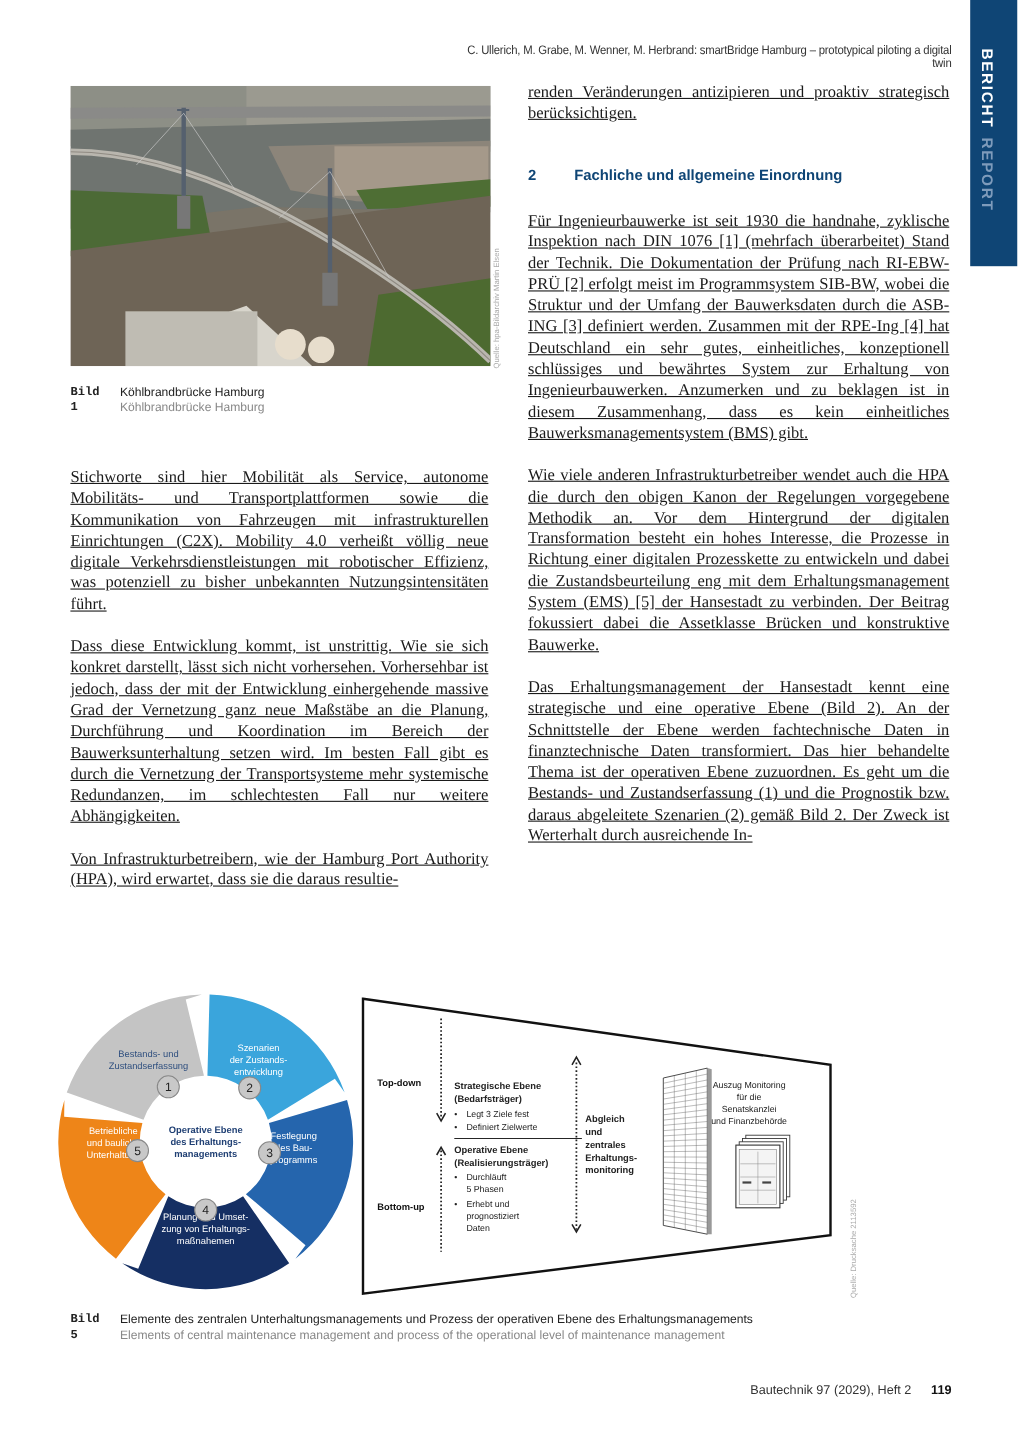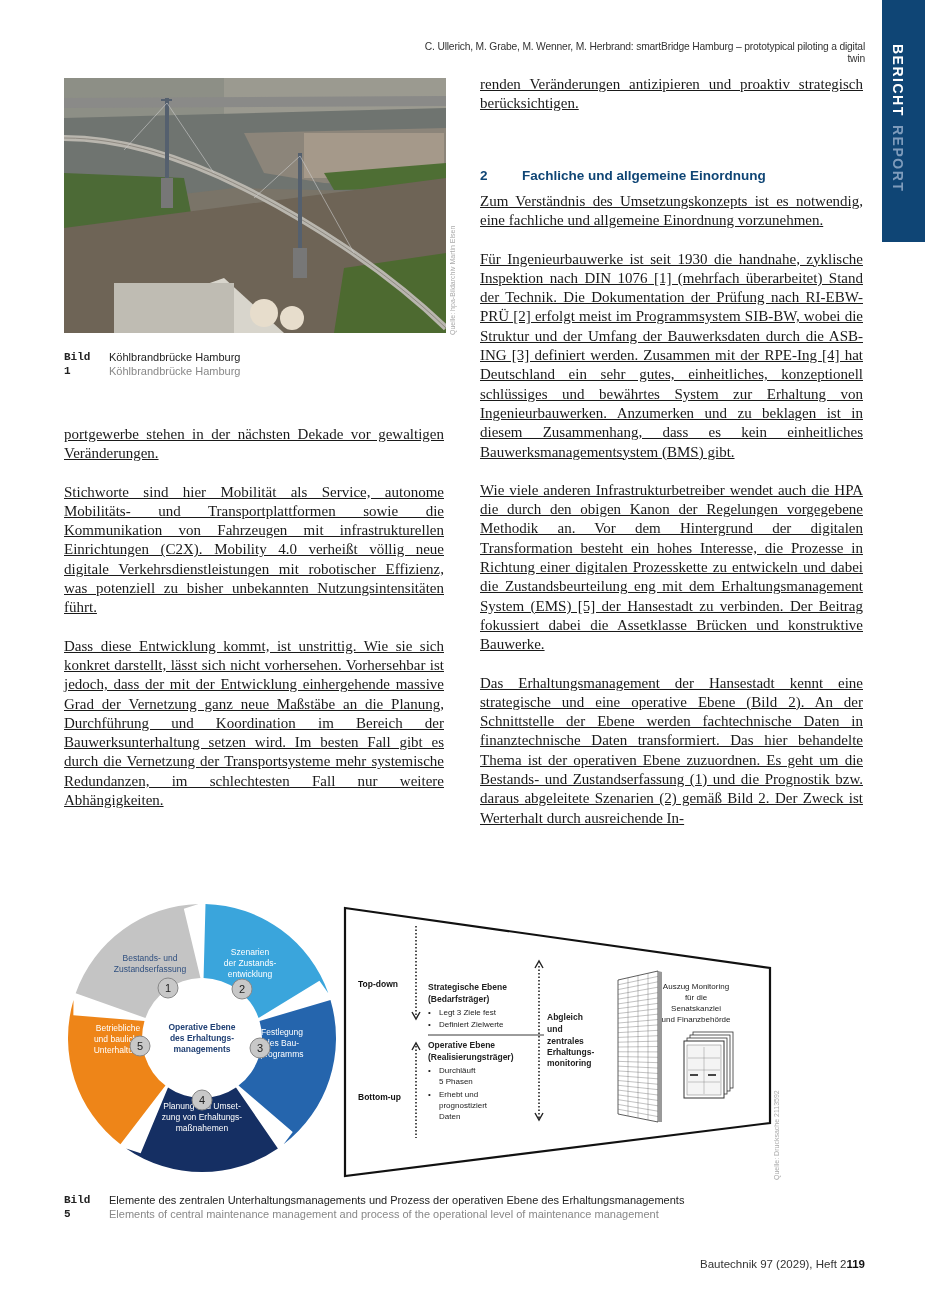--- a/index.html
+++ b/index.html
@@ -12,27 +12,27 @@
   .photo { position:absolute; left:64px; top:78px; width:382px; height:255px; overflow:hidden; }
   .photo-credit { position:absolute; left:449px; top:200px; height:135px; writing-mode:vertical-rl; transform:rotate(180deg); font-family:"Liberation Sans", sans-serif; font-size:7px; color:#aaa; }
   .caption { position:absolute; font-family:"Liberation Sans", sans-serif; font-size:11px; line-height:14px; }
   .caption .num { position:absolute; left:0; top:0; font-weight:bold; color:#222;font-family:Liberation Mono, monospace; }
   .caption .de { position:absolute; left:45px; top:0; color:#222; white-space:nowrap; }
   .caption .en { position:absolute; left:45px; top:14px; color:#888; white-space:nowrap; }
   .col { position:absolute; font-size:15px; line-height:19.3px; text-align:justify; hyphens:manual;text-decoration:underline; }
   .col p { margin:0 0 19px 0; }
   .col-left { left:64px; top:425px; width:380px; }
   .col-right-top { left:480px; top:75px; width:383px; }
-  .section-head { position:absolute; left:480px; top:168px; font-family:"Liberation Sans", sans-serif; font-weight:bold; font-size:13.5px; color:#0f4575; }
+  .section-head { position:absolute; left:480px; top:152px; font-family:"Liberation Sans", sans-serif; font-weight:bold; font-size:13.5px; color:#0f4575; }
   .section-head .n { display:inline-block; width:42px; }
   .col-right { left:480px; top:192px; width:383px; }
-  .fig2 { position:absolute; left:62px; top:898px; width:806px; height:280px; }
+  .fig2 { position:absolute; left:47px; top:898px; width:806px; height:280px; }
   .fig-credit { position:absolute; left:773px; top:1090px; height:90px; writing-mode:vertical-rl; transform:rotate(180deg); font-family:"Liberation Sans", sans-serif; font-size:7px; color:#aaa; }
   .footer { position:absolute; left:600px; top:1258px; width:265px; text-align:right; font-family:"Liberation Sans", sans-serif; font-size:11.5px; color:#333; }
-  .footer .page { font-weight:bold; color:#111; }
+  .footer .page { font-weight:bold; margin-left:18px; color:#111; }
   svg text { font-family:"Liberation Sans", sans-serif; }
 </style>
 </head>
 <body>
 
 <div class="running-head">C. Ullerich, M. Grabe, M. Wenner, M. Herbrand: smartBridge Hamburg – prototypical piloting a digital twin</div>
 
 <div class="side-tab">
   <div class="lbl"><span class="a">BERICHT</span><span class="b">REPORT</span></div>
 </div>
@@ -69,35 +69,34 @@
 </div>
 <div class="photo-credit">Quelle: hpa-Bildarchiv Martin Elsen</div>
 
 <div class="caption" style="left:64px; top:350px;">
   <span class="num">Bild 1</span>
   <span class="de">Köhlbrandbrücke Hamburg</span>
   <span class="en">Köhlbrandbrücke Hamburg</span>
 </div>
 
 <div class="col col-left">
-  <p>portgewerbe stehen in der nächsten Dekade vor gewaltigen Veränderungen.</p>
   <p>Stichworte sind hier Mobilität als Service, autonome Mobilitäts- und Transportplattformen sowie die Kommunikation von Fahrzeugen mit infrastrukturellen Einrichtungen (C2X). Mobility 4.0 verheißt völlig neue digitale Verkehrsdienstleistungen mit robotischer Effizienz, was potenziell zu bisher unbekannten Nutzungsintensitäten führt.</p>
   <p>Dass diese Entwicklung kommt, ist unstrittig. Wie sie sich konkret darstellt, lässt sich nicht vorhersehen. Vorhersehbar ist jedoch, dass der mit der Entwicklung einhergehende massive Grad der Vernetzung ganz neue Maßstäbe an die Planung, Durchführung und Koordination im Bereich der Bauwerksunterhaltung setzen wird. Im besten Fall gibt es durch die Vernetzung der Transportsysteme mehr systemische Redundanzen, im schlechtesten Fall nur weitere Abhängigkeiten.</p>
+  <p>Von Infrastrukturbetreibern, wie der Hamburg Port Authority (HPA), wird erwartet, dass sie die daraus resultie-</p>
 </div>
 
 <div class="col col-right-top">
   <p>renden Veränderungen antizipieren und proaktiv strategisch berücksichtigen.</p>
 </div>
 
 <div class="section-head">
   <span class="n">2</span><span>Fachliche und allgemeine Einordnung</span>
 </div>
 
 <div class="col col-right">
-  <p>Zum Verständnis des Umsetzungskonzepts ist es notwendig, eine fachliche und allgemeine Einordnung vorzunehmen.</p>
   <p>Für Ingenieurbauwerke ist seit 1930 die handnahe, zyklische Inspektion nach DIN 1076 [1] (mehrfach überarbeitet) Stand der Technik. Die Dokumentation der Prüfung nach RI-EBW-PRÜ [2] erfolgt meist im Programmsystem SIB-BW, wobei die Struktur und der Umfang der Bauwerksdaten durch die ASB-ING [3] definiert werden. Zusammen mit der RPE-Ing [4] hat Deutschland ein sehr gutes, einheitliches, konzeptionell schlüssiges und bewährtes System zur Erhaltung von Ingenieurbauwerken. Anzumerken und zu beklagen ist in diesem Zusammenhang, dass es kein einheitliches Bauwerksmanagementsystem (BMS) gibt.</p>
   <p>Wie viele anderen Infrastrukturbetreiber wendet auch die HPA die durch den obigen Kanon der Regelungen vorgegebene Methodik an. Vor dem Hintergrund der digitalen Transformation besteht ein hohes Interesse, die Prozesse in Richtung einer digitalen Prozesskette zu entwickeln und dabei die Zustandsbeurteilung eng mit dem Erhaltungsmanagement System (EMS) [5] der Hansestadt zu verbinden. Der Beitrag fokussiert dabei die Assetklasse Brücken und konstruktive Bauwerke.</p>
   <p>Das Erhaltungsmanagement der Hansestadt kennt eine strategische und eine operative Ebene (Bild 2). An der Schnittstelle der Ebene werden fachtechnische Daten in finanztechnische Daten transformiert. Das hier behandelte Thema ist der operativen Ebene zuzuordnen. Es geht um die Bestands- und Zustandserfassung (1) und die Prognostik bzw. daraus abgeleitete Szenarien (2) gemäß Bild 2. Der Zweck ist Werterhalt durch ausreichende In-</p>
 </div>
 
 <div class="fig2">
   <svg width="806" height="280" viewBox="0 0 806 280">
 
     <g id="cycle" transform="translate(140,140)">
         <circle cx="0" cy="0" r="58" fill="#fff"></circle>

